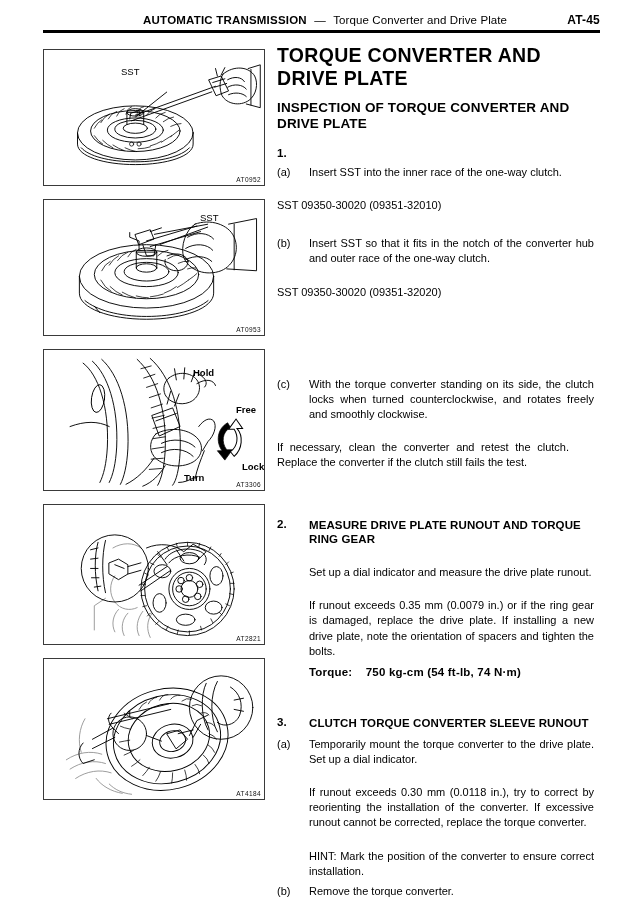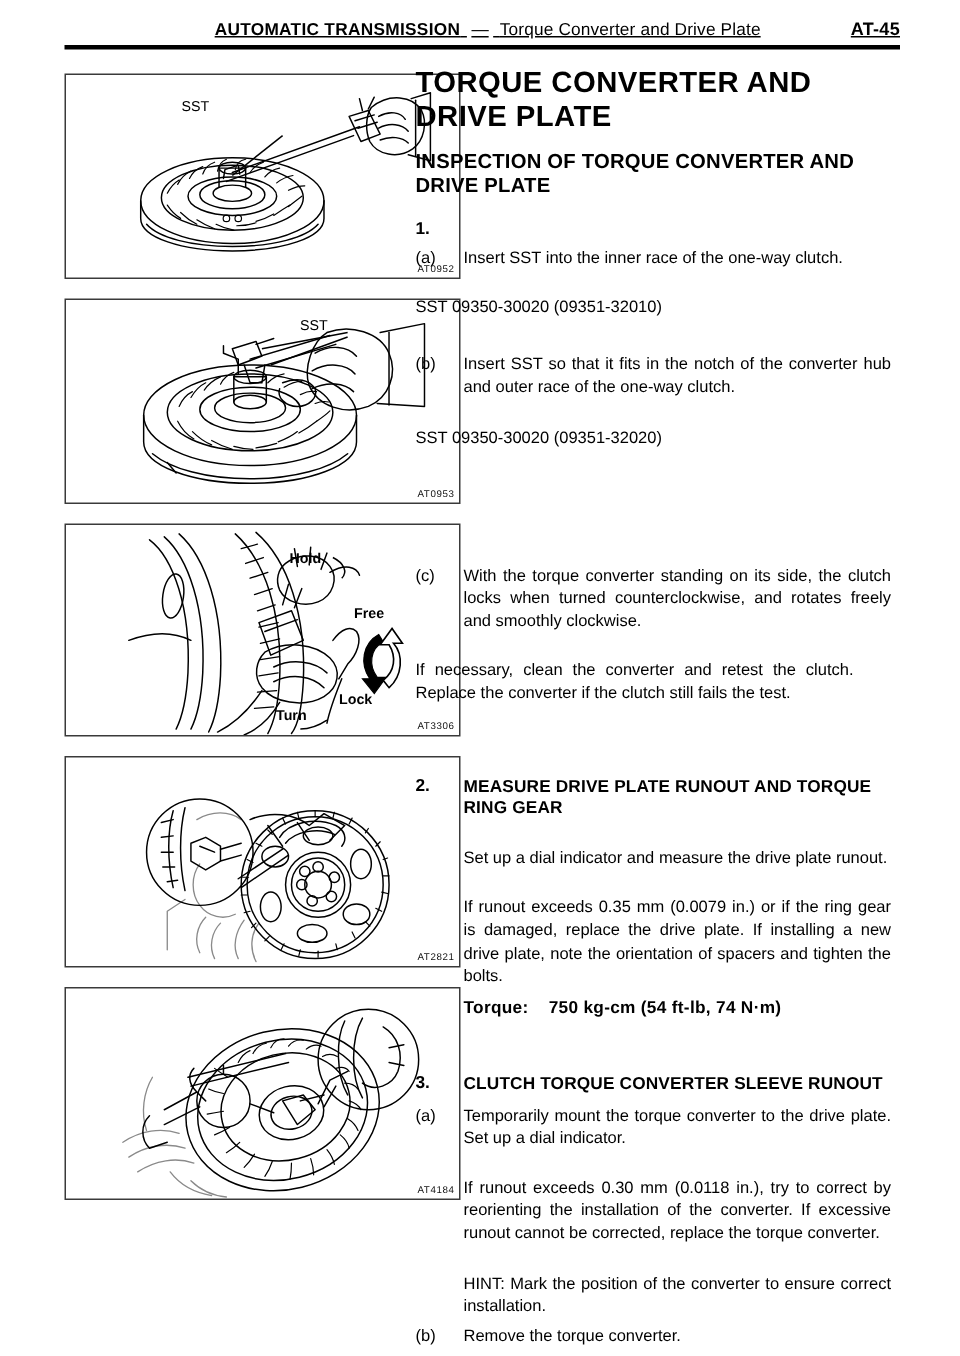--- a/index.html
+++ b/index.html
@@ -22,21 +22,20 @@
     left: 43px;
     top: 10px;
     width: 557px;
     height: 24px;
   }
   .hdr-row {
     display: flex;
     align-items: baseline;
     justify-content: flex-start;
     white-space: nowrap;
-    text-decoration: underline;
   }
   .hdr-left {
     flex: 1;
     text-align: center;
     padding-left: 40px;
   }
   .hdr-section {
     font-size: 11.5px;
     font-weight: bold;
     letter-spacing: 0.2px;
@@ -65,21 +64,21 @@
 
   
   .fig-col {
     position: absolute;
     left: 43px;
     top: 49px;
     width: 222px;
   }
   .figure {
     position: relative;
-    width: 264px;
+    width: 222px;
     border: 1px solid #3a3a3a;
     background: #fff;
     box-sizing: border-box;
     margin-bottom: 13px;
     overflow: hidden;
     padding-left: 13px;
   }
   .figure svg {
     display: block;
     width: 100%;
@@ -387,21 +386,21 @@
         <path d="M190 110 C199 102 200 88 193 80 L199 80 L192 70 L184 81 L190 81 C195 89 194 99 186 105 Z" fill="#fff" stroke="#000" stroke-width="1.1"></path>
       </g>
 
       <g fill="none" stroke="#000" stroke-width="1">
         <path d="M152 22 C160 26 162 32 158 36"></path>
         <path d="M148 132 C142 136 136 138 130 138"></path>
       </g>
     </svg>
     <span class="fig-label bold" style="left:149px; top:17px;">Hold</span>
     <span class="fig-label bold" style="left:192px; top:54px;">Free</span>
-    <span class="fig-label bold" style="left:182px; top:111px;">Lock</span>
+    <span class="fig-label bold" style="left:198px; top:111px;">Lock</span>
     <span class="fig-label bold" style="left:140px; top:122px;">Turn</span>
     <span class="fig-code">AT3306</span>
   </div>
 
   <div class="figure" style="height:141px;">
     <svg viewBox="0 0 222 141">
       <g fill="none" stroke="#000" stroke-width="1" stroke-linejoin="round" stroke-linecap="round">
 
         <g stroke="#8a8a8a" stroke-width="0.9">
           <path d="M62 72 C56 80 56 92 62 100 C68 108 78 110 86 106"></path>

